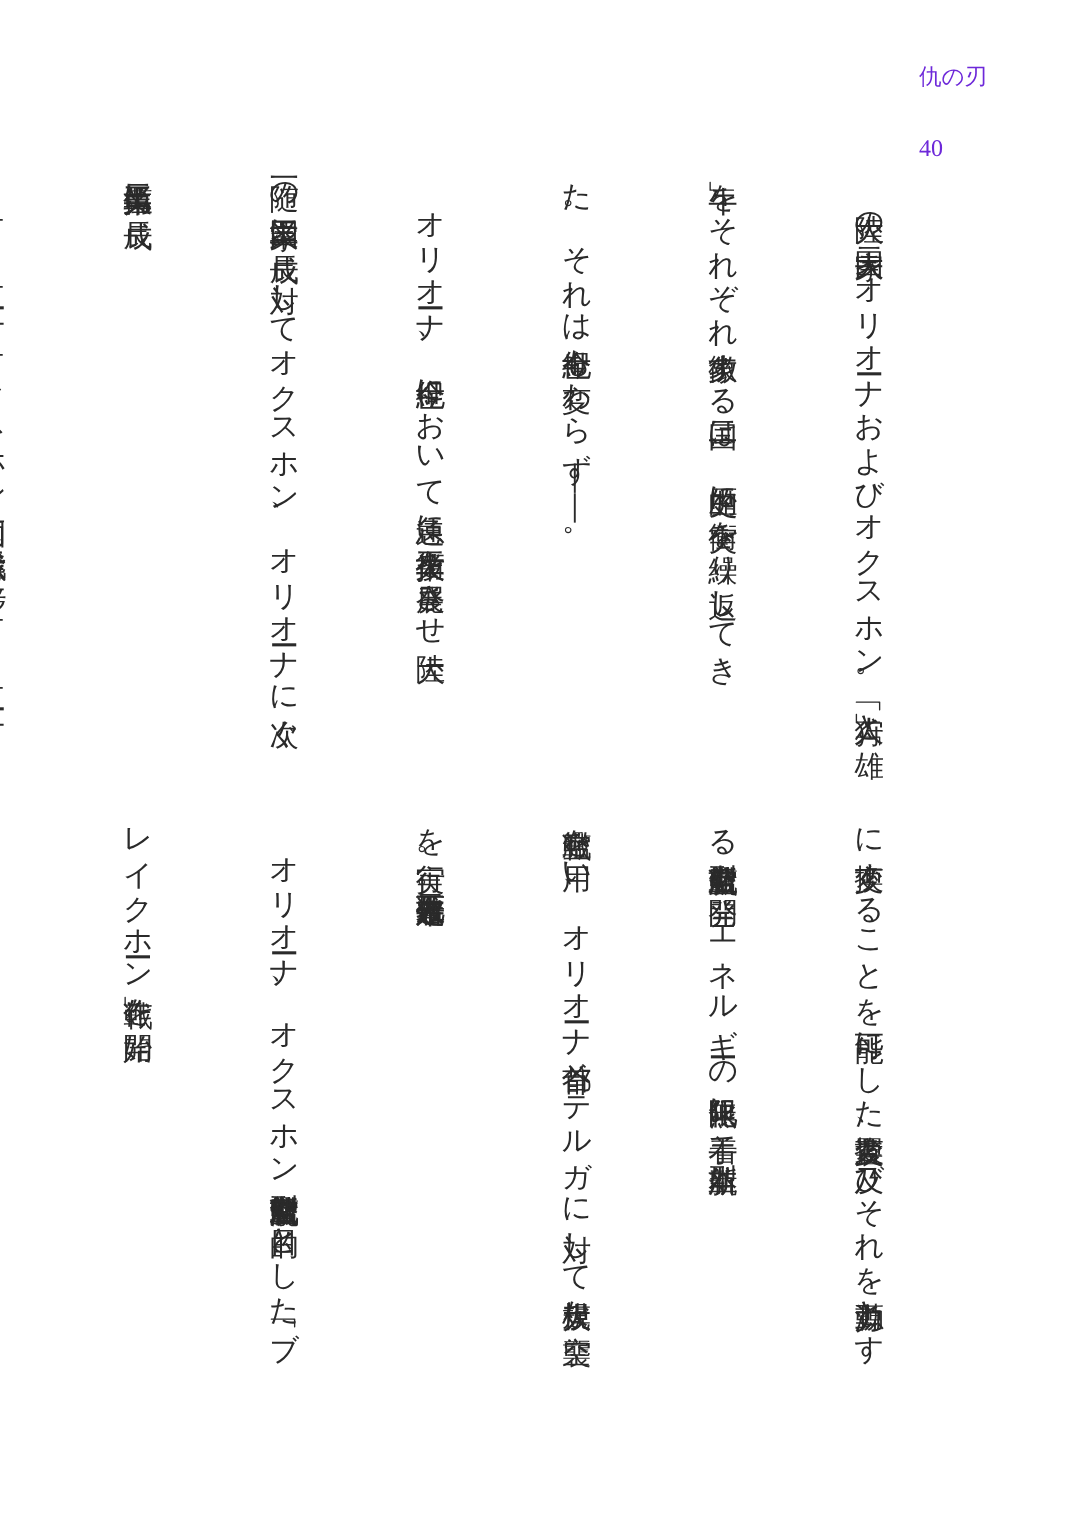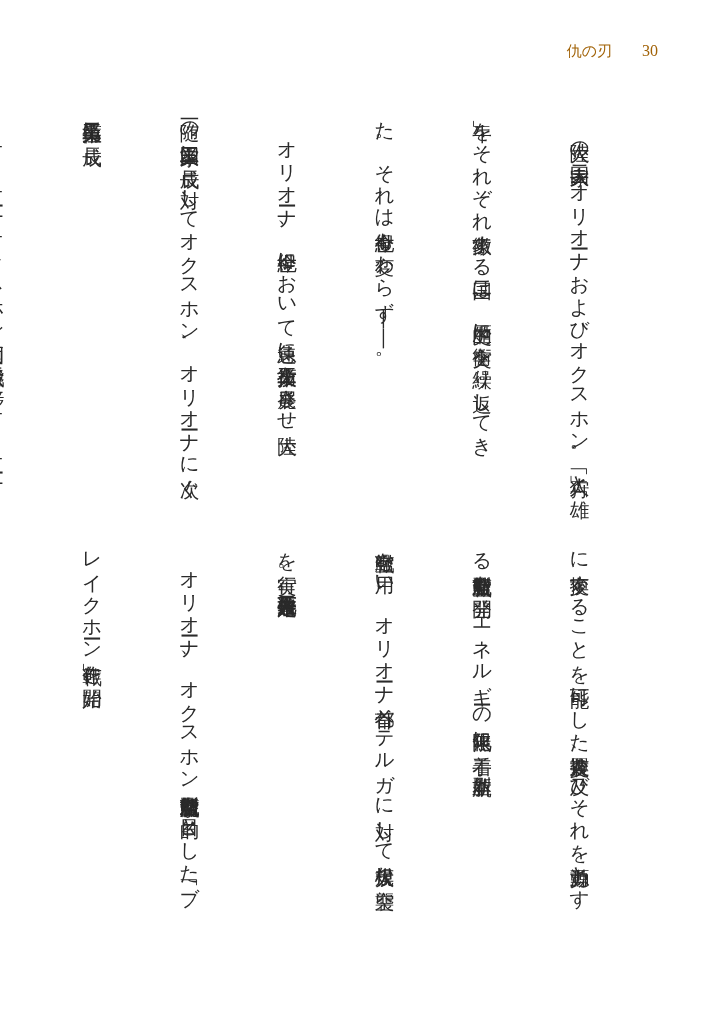--- a/index.html
+++ b/index.html
@@ -13,24 +13,25 @@
       position: relative;
       overflow: hidden;
       color: #2a2a2a;
       font-family: "DejaVu Serif", "Liberation Serif", serif;
     }
     .header {
       position: absolute;
       top: 42px;
       right: 64px;
       font-size: 15px;
-      color: #a16207;
+      color: #6d28d9;
       display: flex;
       gap: 30px;
       align-items: baseline;
+      flex-direction: column;
     }
     .header .page-no {
       font-family: "Liberation Serif", serif;
       font-size: 16px;
     }
     .tier {
       position: absolute;
       right: 62px;
       writing-mode: vertical-rl;
       -webkit-writing-mode: vertical-rl;
@@ -52,21 +53,21 @@
     }
     .spacer {
       display: block;
     }
   </style>
 </head>
 <body>
 
 <div class="header">
   <span>仇の刃</span>
-  <span class="page-no">30</span>
+  <span class="page-no">40</span>
 </div>
 
 <div class="tier top">
   <span class="line">　大陸の二大国家、オリオーナおよびオクスホン。「狩人」と「雄</span>
   <span class="line">牛」をそれぞれ象徴する二国は、歴史的に衝突を繰り返してき</span>
   <span class="line">た。それは今世紀も変わらず――。</span>
   <span class="line">　オリオーナ、今世紀において急速に工業技術を発展させ大陸</span>
   <span class="line">随一の工業国家に成長。対してオクスホン、オリオーナに次ぐ</span>
   <span class="line">工業力第二位に成長。</span>
   <span class="line">　オリオーナ・オクスホン両国、冷戦状態に移行。オリオーナ</span>

